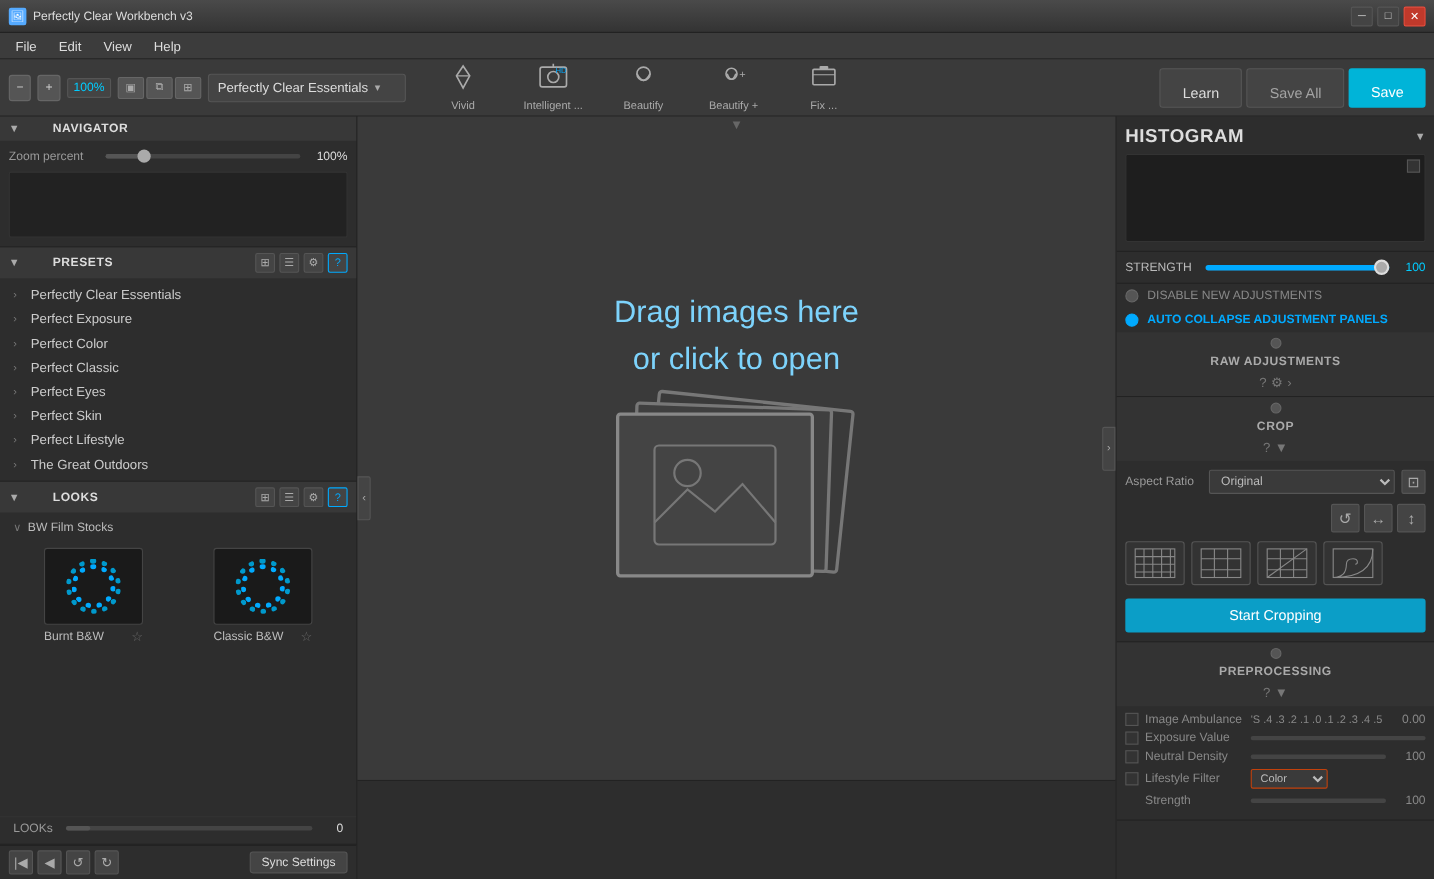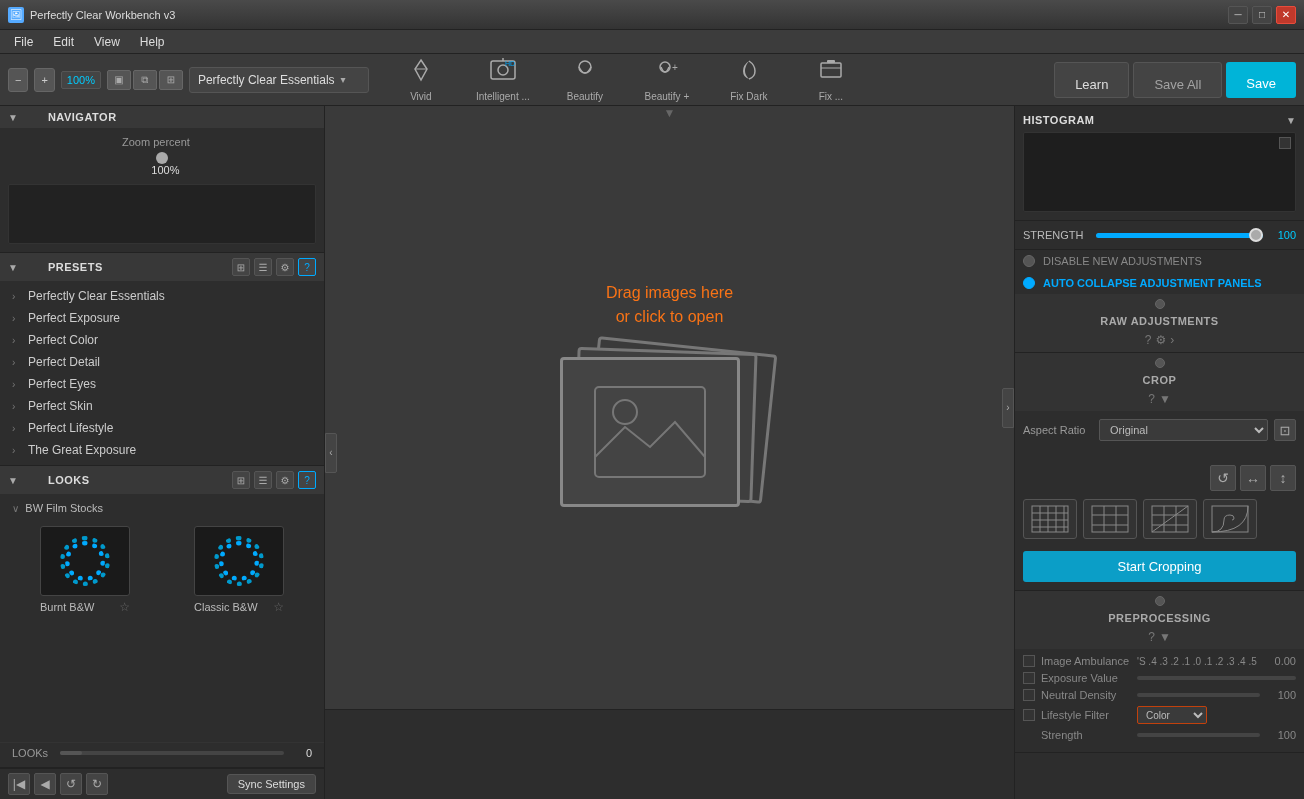--- a/index.html
+++ b/index.html
@@ -87,21 +87,21 @@
       cursor: pointer;
     }
     .panel-header .collapse-arrow { color: #aaa; font-size: 10px; }
     .panel-header .header-title { font-size: 11px; font-weight: 600; color: #ddd; letter-spacing: 0.5px; flex: 1; padding-left: 24px; }
     .panel-header-icons { display: flex; gap: 4px; align-items: center; }
     .panel-header-icon { width: 18px; height: 18px; background: #444; border: 1px solid #555; color: #aaa; font-size: 10px; display: flex; align-items: center; justify-content: center; border-radius: 2px; cursor: pointer; }
     .panel-header-icon.blue { color: #0af; border-color: #0af; }
 
     
     .navigator-content { padding: 8px; }
-    .zoom-row { display: flex; align-items: center; gap: 8px; flex-direction: column; }
+    .zoom-row { display: flex; align-items: center; gap: 8px; }
     .zoom-label { font-size: 11px; color: #999; min-width: 80px; }
     .slider-track { flex: 1; height: 4px; background: #444; border-radius: 2px; position: relative; }
     .slider-fill { height: 100%; background: #555; border-radius: 2px; width: 20%; }
     .slider-thumb { width: 12px; height: 12px; background: #aaa; border-radius: 50%; position: absolute; top: -4px; left: 20%; transform: translateX(-50%); }
     .zoom-value { font-size: 11px; color: #ddd; min-width: 35px; text-align: right; }
     .navigator-preview { height: 60px; background: #222; margin-top: 8px; border: 1px solid #333; border-radius: 2px; }
 
     
     .presets-content { padding: 4px 0; }
     .preset-item { display: flex; align-items: center; padding: 4px 12px; cursor: pointer; gap: 6px; }
@@ -129,21 +129,21 @@
 
     
     #left-bottom { background: #2d2d2d; border-top: 1px solid #222; padding: 4px 8px; display: flex; align-items: center; gap: 4px; }
     .nav-arrow { width: 22px; height: 22px; background: #444; border: 1px solid #555; color: #aaa; display: flex; align-items: center; justify-content: center; cursor: pointer; border-radius: 2px; font-size: 12px; }
     .sync-btn { background: #444; border: 1px solid #555; color: #ddd; padding: 3px 10px; border-radius: 3px; cursor: pointer; font-size: 11px; margin-left: auto; }
 
     
     #center { flex: 1; display: flex; flex-direction: column; position: relative; }
     #canvas-area { flex: 1; background: #3a3a3a; display: flex; align-items: center; justify-content: center; position: relative; }
     .drop-zone { display: flex; flex-direction: column; align-items: center; justify-content: center; gap: 16px; }
-    .drop-text { text-align: center; font-size: 16px; color: #f97316; line-height: 1.5; }
+    .drop-text { text-align: center; font-size: 28px; color: #7dd3fc; line-height: 1.5; }
 
     
     .center-side-arrow {
       position: absolute;
       right: 0;
       top: 50%;
       transform: translateY(-50%);
       width: 12px;
       height: 40px;
       background: #444;
@@ -193,21 +193,21 @@
       border-left: 1px solid #222;
       display: flex;
       flex-direction: column;
       overflow-y: auto;
       flex-shrink: 0;
     }
 
     
     .histogram-section { padding: 8px; border-bottom: 1px solid #222; }
     .histogram-header { display: flex; align-items: center; justify-content: space-between; margin-bottom: 6px; }
-    .histogram-title { font-size: 11px; font-weight: 600; color: #ddd; letter-spacing: 0.5px; }
+    .histogram-title { font-size: 17px; font-weight: 600; color: #ddd; letter-spacing: 0.5px; }
     .histogram-arrow { color: #aaa; font-size: 10px; cursor: pointer; }
     .histogram-canvas { background: #1e1e1e; height: 80px; border: 1px solid #333; border-radius: 2px; position: relative; }
     .histogram-checkbox { position: absolute; top: 4px; right: 4px; width: 12px; height: 12px; border: 1px solid #555; background: #333; cursor: pointer; }
 
     
     .strength-row { display: flex; align-items: center; gap: 8px; padding: 8px; border-bottom: 1px solid #222; }
     .strength-label { font-size: 11px; color: #bbb; min-width: 65px; }
     .strength-track { flex: 1; height: 5px; background: #444; border-radius: 3px; position: relative; }
     .strength-fill { width: 100%; height: 100%; background: linear-gradient(to right, #0af, #0af); border-radius: 3px; }
     .strength-thumb { width: 14px; height: 14px; background: #aaa; border-radius: 50%; position: absolute; top: -5px; right: 0; border: 2px solid #ddd; }
@@ -223,21 +223,21 @@
     
     .right-section { border-bottom: 1px solid #222; }
     .right-section-header { background: #333; padding: 5px 8px; display: flex; align-items: center; gap: 6px; cursor: pointer; flex-direction: column; }
     .right-section-header .dot { width: 10px; height: 10px; border-radius: 50%; background: #555; border: 1px solid #666; flex-shrink: 0; }
     .right-section-title { font-size: 11px; font-weight: 600; color: #aaa; letter-spacing: 0.5px; flex: 1; }
     .right-section-icons { display: flex; gap: 4px; }
     .right-section-icon { color: #777; font-size: 12px; cursor: pointer; }
 
     
     .crop-content { padding: 8px; }
-    .crop-row { display: flex; align-items: center; gap: 6px; margin-bottom: 24px; }
+    .crop-row { display: flex; align-items: center; gap: 6px; margin-bottom: 9px; }
     .crop-label { font-size: 11px; color: #999; min-width: 70px; }
     .crop-select { background: #3a3a3a; border: 1px solid #555; color: #bbb; font-size: 11px; padding: 2px 6px; border-radius: 2px; flex: 1; height: 22px; }
     .crop-icon-btn { width: 22px; height: 22px; background: #444; border: 1px solid #555; color: #aaa; display: flex; align-items: center; justify-content: center; cursor: pointer; border-radius: 2px; font-size: 13px; }
     .crop-tools-row { display: flex; justify-content: flex-end; gap: 4px; margin-bottom: 8px; }
     .crop-tool-btn { width: 26px; height: 26px; background: #444; border: 1px solid #555; color: #aaa; display: flex; align-items: center; justify-content: center; cursor: pointer; border-radius: 2px; font-size: 14px; }
 
     
     .grid-row { display: flex; gap: 6px; margin-bottom: 8px; }
     .grid-option { width: 54px; height: 40px; background: #333; border: 1px solid #555; border-radius: 3px; cursor: pointer; display: flex; align-items: center; justify-content: center; }
     .grid-option svg { width: 40px; height: 30px; }
@@ -366,29 +366,20 @@
           <circle cx="12" cy="10" r="5" fill="none" stroke="#aaa" stroke-width="1.5"></circle>
           <path d="M8 10 Q12 20 16 10" fill="none" stroke="#aaa" stroke-width="1.5"></path>
           <text x="19" y="14" font-size="10" fill="#aaa" font-family="sans-serif">+</text>
         </svg>
       </div>
       <span class="icon-label">Beautify +</span>
     </div>
     <div class="preset-icon-item">
       <div class="icon">
         <svg width="28" height="26" viewBox="0 0 28 26">
-          <path d="M14 4 Q8 8 8 14 Q8 20 14 22 Q10 18 10 14 Q10 9 14 4Z" fill="#aaa"></path>
-          <path d="M14 4 Q20 8 20 14 Q20 20 14 22" fill="none" stroke="#aaa" stroke-width="1.5"></path>
-        </svg>
-      </div>
-      <span class="icon-label">Fix Dark</span>
-    </div>
-    <div class="preset-icon-item">
-      <div class="icon">
-        <svg width="28" height="26" viewBox="0 0 28 26">
           <rect x="4" y="6" width="20" height="14" rx="1" fill="none" stroke="#aaa" stroke-width="1.5"></rect>
           <line x1="4" y1="11" x2="24" y2="11" stroke="#aaa" stroke-width="1"></line>
           <rect x="10" y="3" width="8" height="3" rx="1" fill="#aaa"></rect>
         </svg>
       </div>
       <span class="icon-label">Fix ...</span>
     </div>
   </div>
 
   <div class="toolbar-right">
@@ -439,37 +430,37 @@
         <div class="preset-item">
           <span class="expand-arrow">›</span>
           <span class="item-label">Perfect Exposure</span>
         </div>
         <div class="preset-item">
           <span class="expand-arrow">›</span>
           <span class="item-label">Perfect Color</span>
         </div>
         <div class="preset-item">
           <span class="expand-arrow">›</span>
-          <span class="item-label">Perfect Detail</span>
+          <span class="item-label">Perfect Classic</span>
         </div>
         <div class="preset-item">
           <span class="expand-arrow">›</span>
           <span class="item-label">Perfect Eyes</span>
         </div>
         <div class="preset-item">
           <span class="expand-arrow">›</span>
           <span class="item-label">Perfect Skin</span>
         </div>
         <div class="preset-item">
           <span class="expand-arrow">›</span>
           <span class="item-label">Perfect Lifestyle</span>
         </div>
         <div class="preset-item">
           <span class="expand-arrow">›</span>
-          <span class="item-label">The Great Exposure</span>
+          <span class="item-label">The Great Outdoors</span>
         </div>
       </div>
     </div>
 
     <div class="panel-section" style="flex:1; display:flex; flex-direction:column;">
       <div class="panel-header">
         <span class="collapse-arrow">▼</span>
         <span class="header-title">LOOKS</span>
         <div class="panel-header-icons">
           <div class="panel-header-icon">⊞</div>

